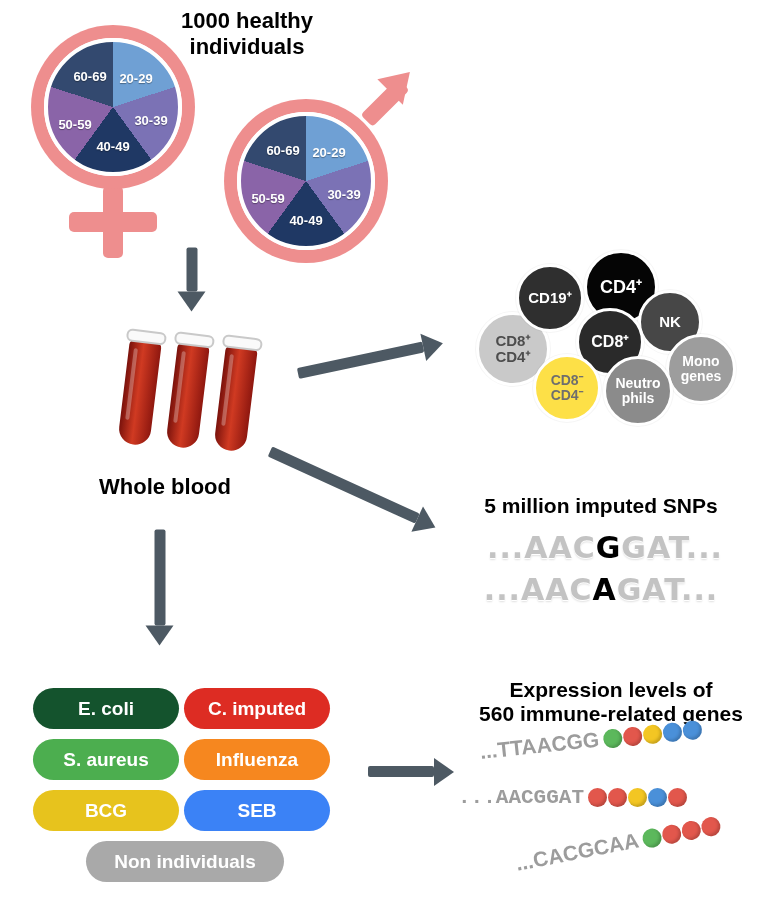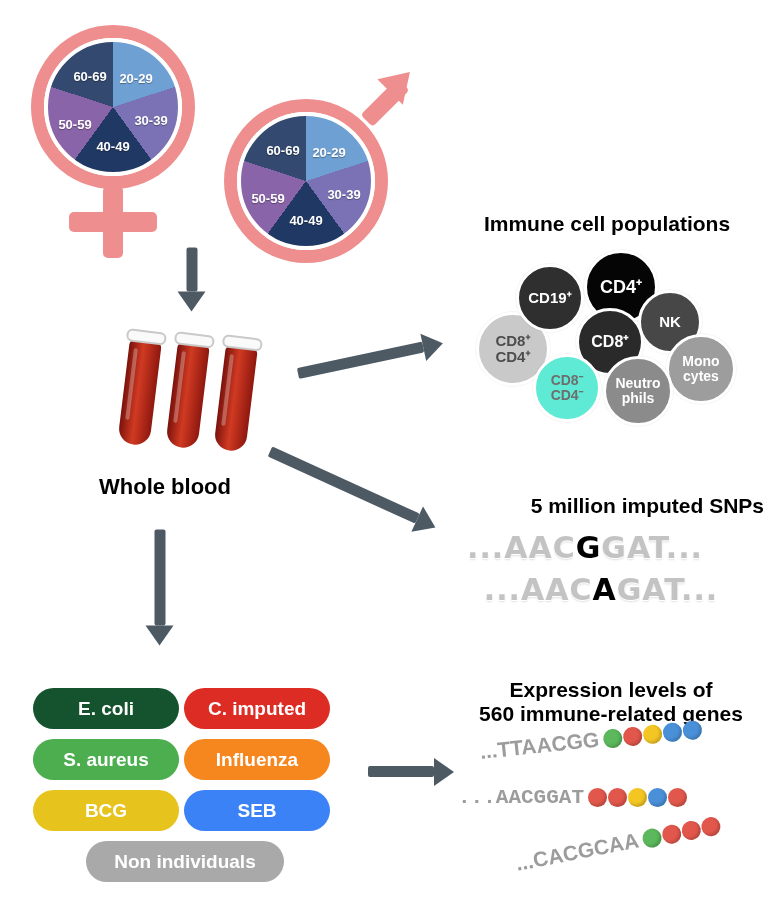--- a/index.html
+++ b/index.html
@@ -67,27 +67,27 @@
   .c0 { left:476px; top:312px; width:68px; height:68px; font-size:15px; }
   .c1 { left:516px; top:264px; width:62px; height:62px; font-size:15px; }
   .c2 { left:584px; top:250px; width:68px; height:68px; font-size:18px; }
   .c3 { left:638px; top:290px; width:58px; height:58px; font-size:15px; }
   .c4 { left:666px; top:334px; width:64px; height:64px; font-size:14px; }
   .c5 { left:576px; top:308px; width:62px; height:62px; font-size:16px; }
   .c6 { left:533px; top:354px; width:62px; height:62px; font-size:14px; }
   .c7 { left:603px; top:356px; width:64px; height:64px; font-size:14px; }
 
   
-  .snp-title { left:438px; top:494px; width:326px; font-size:21px;text-align:right; }
+  .snp-title { left:438px; top:494px; width:326px; font-size:21px; }
   .snp-line { position:absolute; width:330px; text-align:center;
               font-family:"DejaVu Sans", sans-serif; font-weight:bold; font-size:30px;
               color:#c3c3c3; letter-spacing:1px;
               text-shadow:0 1px 0 #fff, 0 2px 2px rgba(0,0,0,.12); }
   .snp-line .snp { color:#000; text-shadow:none; }
-  .s0 { left:420px; top:530px; } .s1 { left:436px; top:572px; }
+  .s0 { left:440px; top:530px; } .s1 { left:436px; top:572px; }
 
   
   .pill { position:absolute; height:41px; border-radius:21px; color:#fff; font-weight:bold; font-size:19px;
           display:flex; align-items:center; justify-content:center; }
   .p0 { left:33px;  top:688px; width:146px; }
   .p1 { left:184px; top:688px; width:146px; }
   .p2 { left:33px;  top:739px; width:146px; }
   .p3 { left:184px; top:739px; width:146px; }
   .p4 { left:33px;  top:790px; width:146px; }
   .p5 { left:184px; top:790px; width:146px; }
@@ -101,20 +101,22 @@
          box-shadow:inset -2px -2px 3px rgba(0,0,0,.18); }
   .g0 { left:480px; top:740px; transform:rotate(-6deg); }
   .g1 { left:458px; top:786px;font-family:Liberation Mono, monospace; }
   .g2 { left:516px; top:852px; transform:rotate(-11deg); }
 </style>
 </head>
 <body>
 
 <div class="canvas">
 
+  <div class="title header-title">1000 healthy
+individuals</div>
 
   <div>
     <div class="f-vbar"></div>
     <div class="f-hbar"></div>
     <div class="pie f-pie" style="background: conic-gradient(rgb(111, 160, 212) 0deg, rgb(111, 160, 212) 72deg, rgb(123, 114, 181) 72deg, rgb(123, 114, 181) 144deg, rgb(31, 56, 100) 144deg, rgb(31, 56, 100) 216deg, rgb(138, 100, 168) 216deg, rgb(138, 100, 168) 288deg, rgb(51, 73, 111) 288deg, rgb(51, 73, 111) 360deg);">
       <span class="plabel pl0">20-29</span>
       <span class="plabel pl1">30-39</span>
       <span class="plabel pl2">40-49</span>
       <span class="plabel pl3">50-59</span>
       <span class="plabel pl4">60-69</span>
@@ -148,31 +150,30 @@
       <div class="tube-body"></div>
       <div class="tube-rim"></div>
     </div>
     <div class="tube t2">
       <div class="tube-body"></div>
       <div class="tube-rim"></div>
     </div>
   </div>
   <div class="title blood-label">Whole blood</div>
 
-  <div class="title immune-title">Immune cell populations</div>
   <div>
     <div class="cell c0" style="background: rgb(201, 201, 201); color: rgb(77, 77, 77);">CD8⁺
 CD4⁺</div>
     <div class="cell c1" style="background: rgb(47, 47, 47); color: rgb(255, 255, 255);">CD19⁺</div>
     <div class="cell c2" style="background: rgb(5, 5, 5); color: rgb(255, 255, 255);">CD4⁺</div>
     <div class="cell c3" style="background: rgb(71, 71, 71); color: rgb(255, 255, 255);">NK</div>
     <div class="cell c4" style="background: rgb(157, 157, 157); color: rgb(255, 255, 255);">Mono
-cytes</div>
+genes</div>
     <div class="cell c5" style="background: rgb(42, 42, 42); color: rgb(255, 255, 255);">CD8⁺</div>
-    <div class="cell c6" style="background: #5eead4; color: rgb(110, 110, 110);">CD8⁻
+    <div class="cell c6" style="background: #fde047; color: rgb(110, 110, 110);">CD8⁻
 CD4⁻</div>
     <div class="cell c7" style="background: rgb(139, 139, 139); color: rgb(255, 255, 255);">Neutro
 phils</div>
   </div>
 
   <div class="title snp-title">5 million imputed SNPs</div>
   <div class="snp-line s0"><span>...AAC</span><span class="snp">G</span><span>GAT...</span></div>
   <div class="snp-line s1"><span>...AAC</span><span class="snp">A</span><span>GAT...</span></div>
 
   <div>

